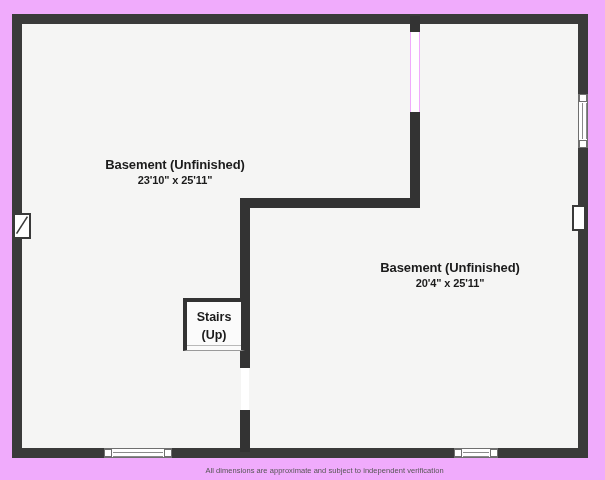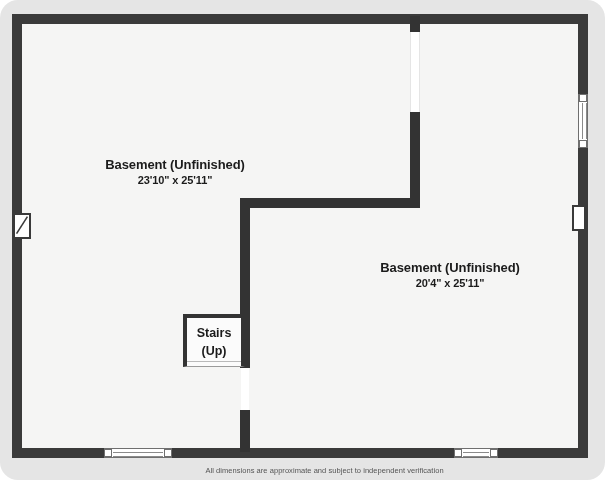--- a/index.html
+++ b/index.html
@@ -10,22 +10,21 @@
   body {
     width: 605px;
     height: 480px;
     font-family: "Liberation Sans", sans-serif;
     overflow: hidden;
   }
   #floorplan {
     position: relative;
     width: 605px;
     height: 480px;
-    background: #e5e5e5;
-    border-radius: 18px;
+    background: #f0abfc;
   }
 
   
   .floor-fill {
     position: absolute;
     background: #f5f5f4;
   }
 
   
   .wall {
@@ -245,21 +244,21 @@
   <div class="room-label" style="left:75px; top:156px; width:200px;">
     <span class="room-name">Basement (Unfinished)</span>
     <span class="room-dims">23'10" x 25'11"</span>
   </div>
 
   <div class="room-label" style="left:350px; top:259px; width:200px;">
     <span class="room-name">Basement (Unfinished)</span>
     <span class="room-dims">20'4" x 25'11"</span>
   </div>
 
-  <div class="stairs" style="left:183px; top:314px; width:62px; height:53px;">
+  <div class="stairs" style="left:183px; top:298px; width:62px; height:53px;">
     <div class="treads">
       <span class="tread" style="top:10px;"></span>
       <span class="tread" style="top:21px;"></span>
       <span class="tread" style="top:32px;"></span>
       <span class="tread" style="top:43px;"></span>
     </div>
     <div class="stairs-text">
       <span>Stairs</span>
       <span>(Up)</span>
     </div>

